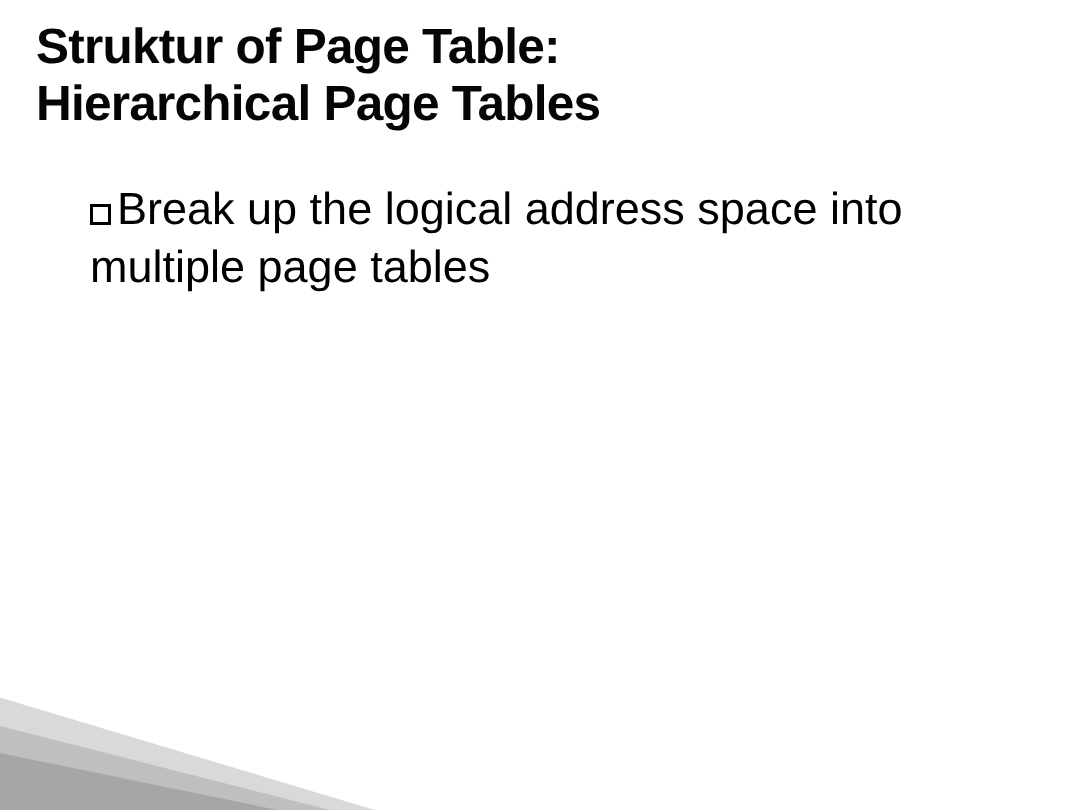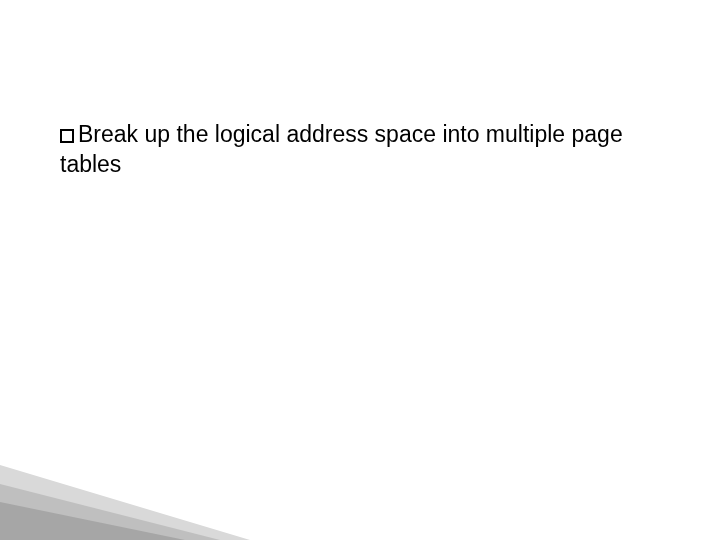--- a/index.html
+++ b/index.html
@@ -30,21 +30,21 @@
     letter-spacing: -0.5px;
     color: #050505;
   }
   .body {
     position: absolute;
     top: 120px;
     left: 60px;
     right: 80px;
   }
   .bullet {
-    font-size: 23px;
+    font-size: 30px;
     line-height: 1.3;
     margin-bottom: 28px;
     color: #000000;
   }
   .bullet .box {
     display: inline-block;
     width: 14px;
     height: 14px;
     border: 2px solid #000;
     margin-right: 4px;
@@ -58,20 +58,24 @@
     width: 260px;
     height: 80px;
     pointer-events: none;
   }
 </style>
 </head>
 <body>
 
 <div class="slide">
 
+  <div class="title">
+    <span>Struktur of Page Table:</span><br>
+    <span>Hierarchical Page Tables</span>
+  </div>
 
   <div class="body">
     <div class="bullet">
       <span class="box"></span><span>Break up the logical address space into multiple page tables</span>
     </div>
   </div>
 
   <svg class="accent" viewBox="0 0 260 80" preserveAspectRatio="none">
     <polygon points="0,80 0,24 220,80" fill="#bfbfbf"></polygon>
     <polygon points="0,80 0,0 260,80" fill="#ffffff" opacity="0"></polygon>

